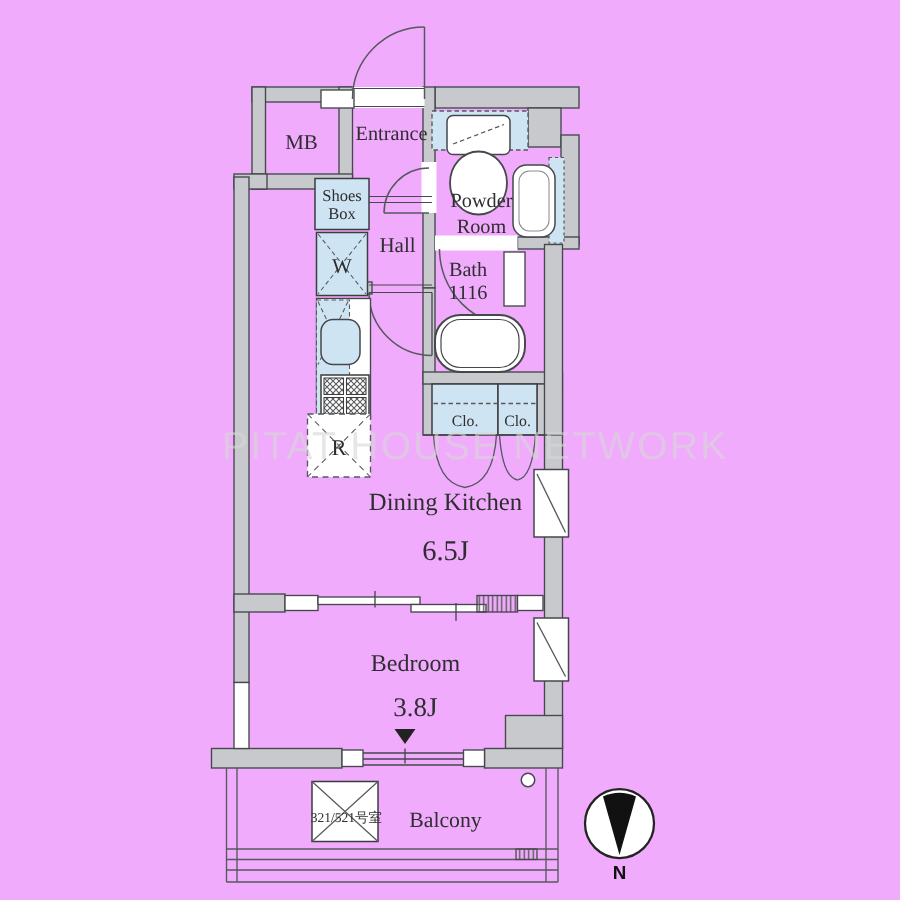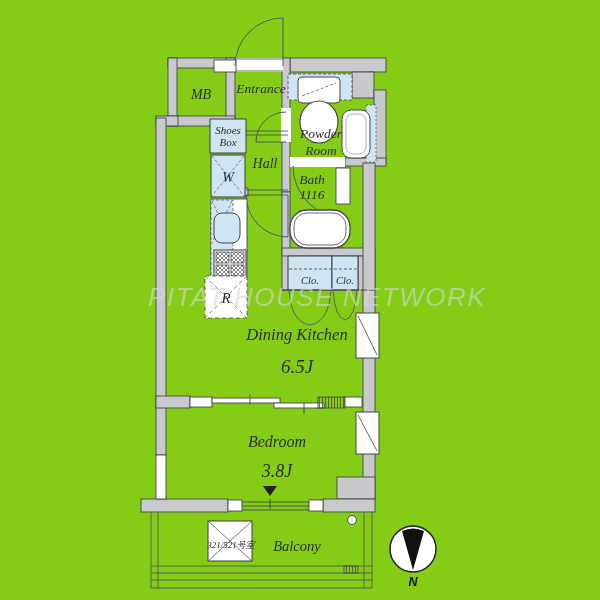--- a/index.html
+++ b/index.html
@@ -1,17 +1,17 @@
 <!DOCTYPE html>
 <html><head>
 <meta charset="utf-8">
 <style>
   html,body{margin:0;padding:0;background:#ffffff;}
-  #canvas{position:relative;width:600px;height:600px;background:#84cc16;overflow:hidden;
-          font-family:"Liberation Serif","DejaVu Serif",serif;font-style:italic;}
+  #canvas{position:relative;width:600px;height:600px;background:#f0abfc;overflow:hidden;
+          font-family:"Liberation Serif","DejaVu Serif",serif;}
   svg{position:absolute;left:0;top:0;}
   .room-label{fill:#2e2e30;font-family:"Liberation Serif","DejaVu Serif",serif;}
   .watermark{fill:#d7d7d7;opacity:.6;font-family:"Liberation Sans","DejaVu Sans",sans-serif;
              letter-spacing:1.5px;}
   .north{fill:#111;font-weight:bold;font-family:"Liberation Sans","DejaVu Sans",sans-serif;}
   .jp{font-family:"Liberation Serif","DejaVu Sans",serif;}
 </style>
 </head>
 <body>
 

